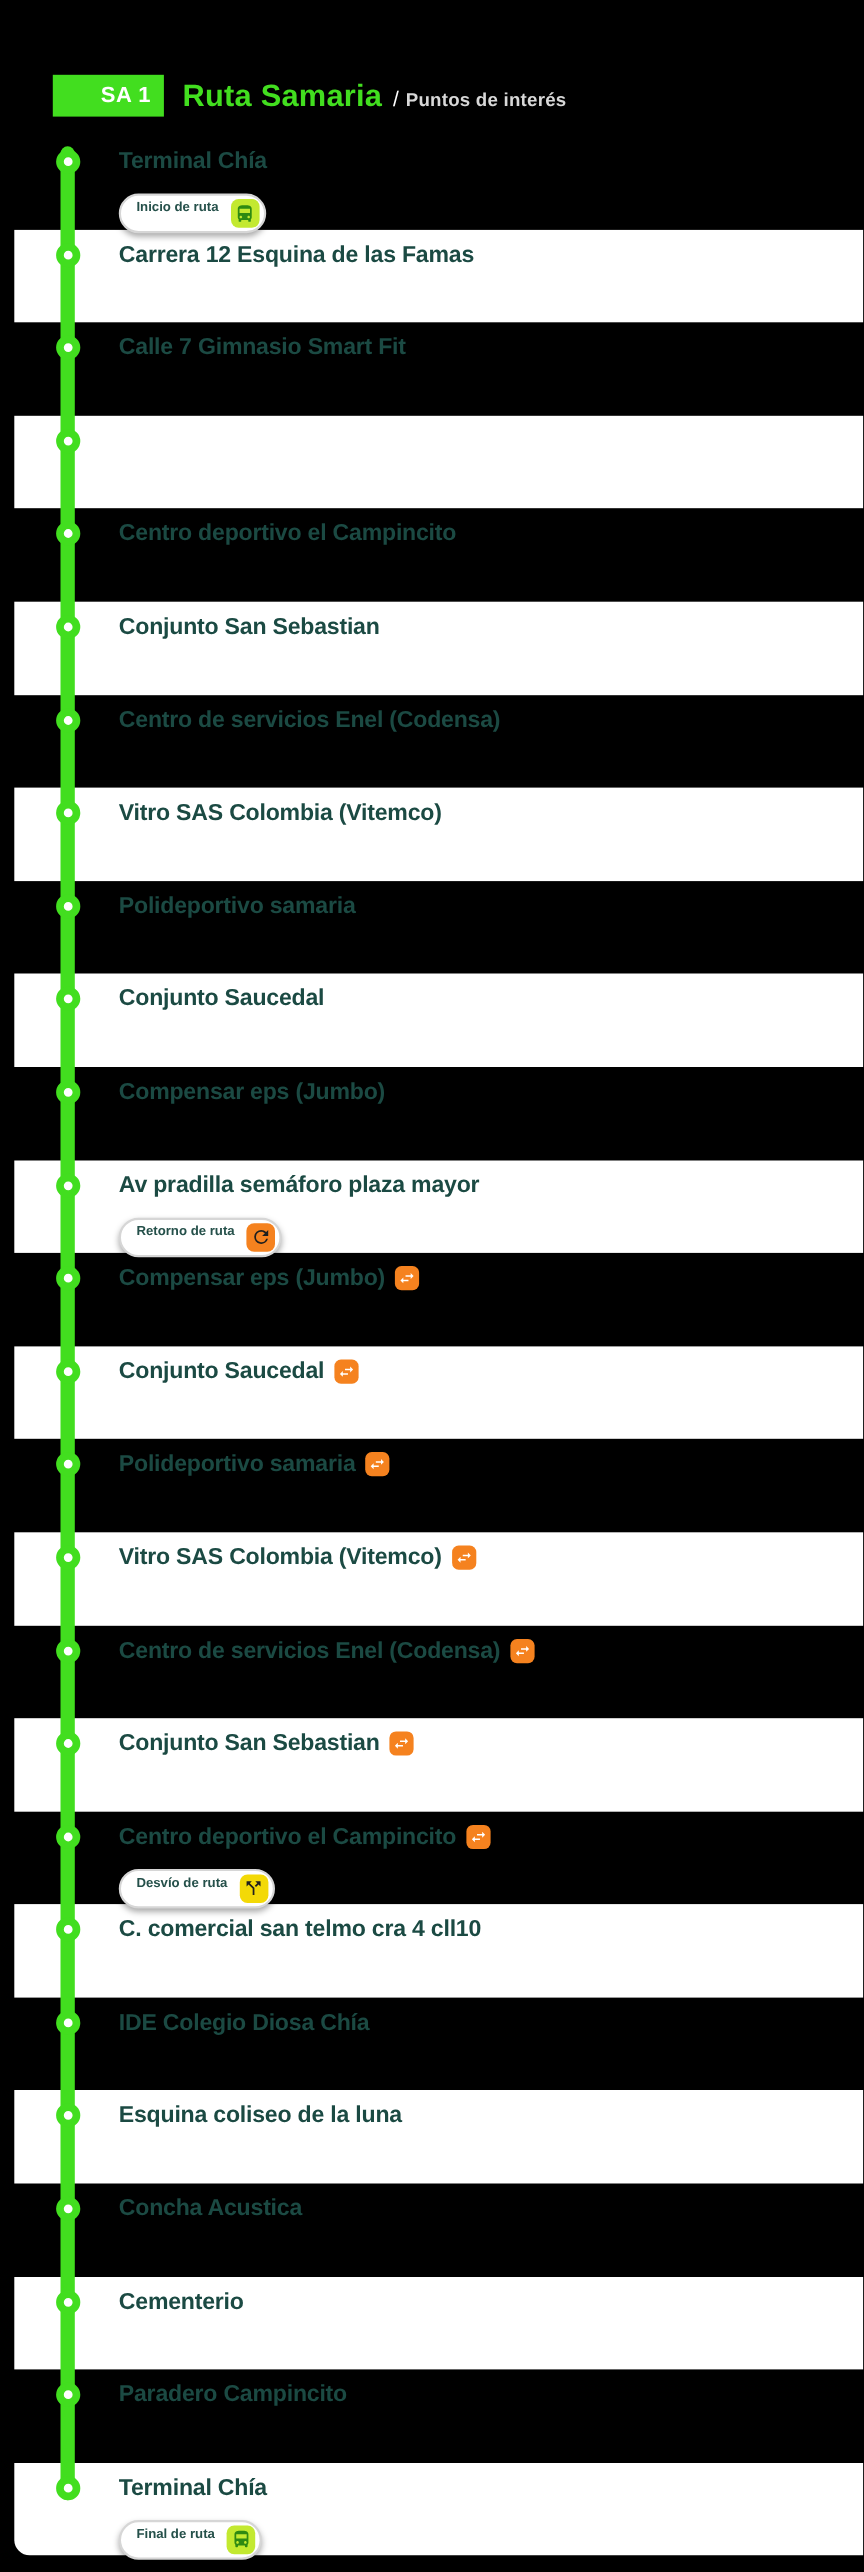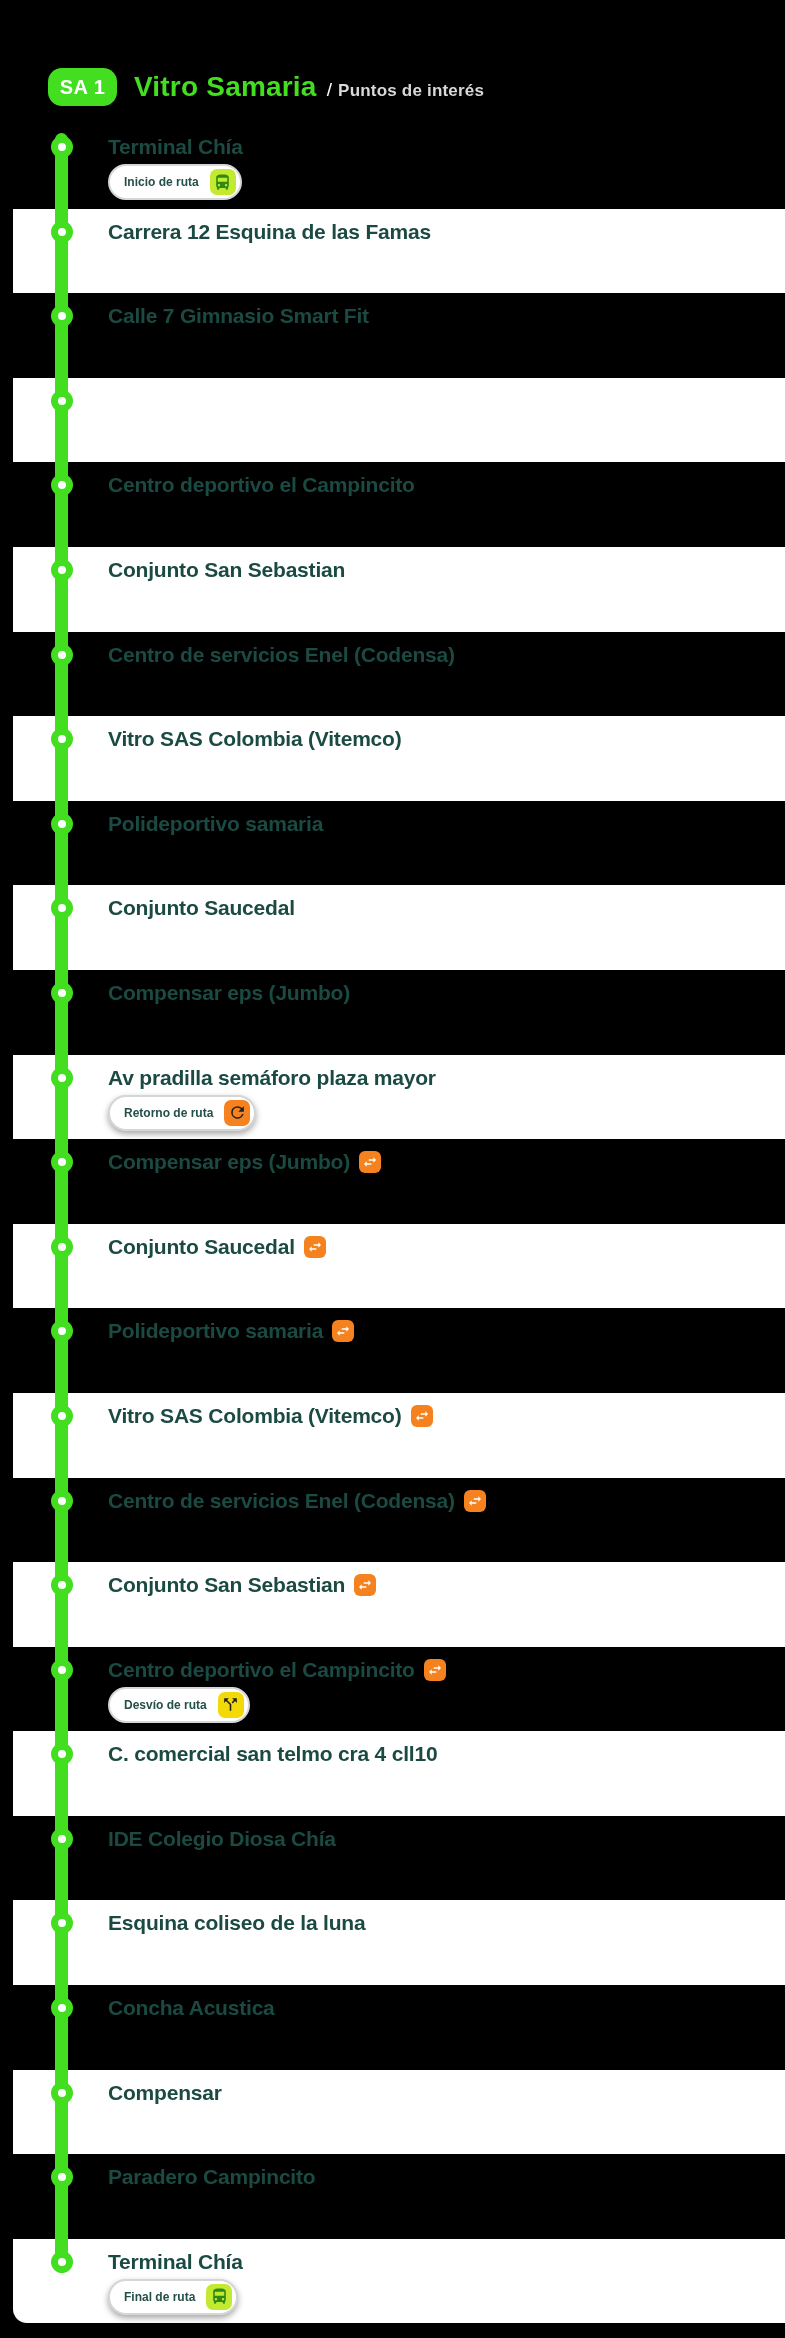--- a/index.html
+++ b/index.html
@@ -11,25 +11,26 @@
     overflow:hidden;
   }
   
   .header{
     position:absolute;top:0;left:0;right:0;height:124px;
     display:flex;align-items:center;
     padding:50px 0 0 48px;box-sizing:border-box;
   }
   .route-badge{
     background:#42DE1F;color:#fff;
-    border-radius:14px;
+    border-radius:0;
     width:69px;height:38px;
     display:flex;align-items:center;justify-content:center;
     font-size:20px;font-weight:700;letter-spacing:.5px;
     flex:0 0 auto;
+    padding-left:32px;
   }
   .route-title{
     margin:0 0 0 17px;
     display:flex;align-items:baseline;
     font-size:28px;font-weight:800;color:#42DE1F;
     letter-spacing:.2px;white-space:nowrap;
   }
   .route-sub{
     margin-left:10px;font-weight:600;
     font-size:17px;color:#d8d8d8;
@@ -65,22 +66,22 @@
     font-size:21px;line-height:26px;font-weight:700;
     color:#1B4A43;letter-spacing:-0.2px;white-space:nowrap;
   }
   .transfer{
     width:22px;height:22px;margin-left:9px;flex:0 0 auto;
     background:#F5821F;border-radius:6px;
     display:inline-flex;align-items:center;justify-content:center;
   }
   .transfer svg{width:16px;height:16px;display:block;}
   .badge{
-    display:inline-flex;align-items:center;
-    margin-top:4px;
+    display:inline-flex;
+    margin-top:16px;
     background:#fff;border:2px solid #d6d6d6;border-radius:18px;
     padding:3px 4px 3px 14px;
     box-shadow:0 3px 6px rgba(0,0,0,.35);
   }
   .badge-label{
     font-size:12px;font-weight:600;color:#25504A;margin-right:11px;white-space:nowrap;
   }
   .badge-icon{
     width:26px;height:26px;border-radius:7px;
     display:inline-flex;align-items:center;justify-content:center;
@@ -88,21 +89,21 @@
   .badge-icon svg{width:19px;height:19px;display:block;}
 </style>
 </head>
 <body>
 
 <div class="page">
 
   <header class="header">
     <div class="route-badge">SA 1</div>
     <h1 class="route-title">
-      <span>Vitro Samaria</span>
+      <span>Ruta Samaria</span>
       <span class="route-sub"><span class="slash">/</span><span>Puntos de interés</span></span>
     </h1>
   </header>
 
   <div class="timeline">
     <div class="tl-line"></div>
     <div id="stops">
   <div class="row dark">
     <span class="node"></span>
     <div class="content">
@@ -395,21 +396,21 @@
 
       </div>
 
     </div>
   </div>
 
   <div class="row light">
     <span class="node"></span>
     <div class="content">
       <div class="stop-title">
-        <span>Compensar</span>
+        <span>Cementerio</span>
 
       </div>
 
     </div>
   </div>
 
   <div class="row dark">
     <span class="node"></span>
     <div class="content">
       <div class="stop-title">

